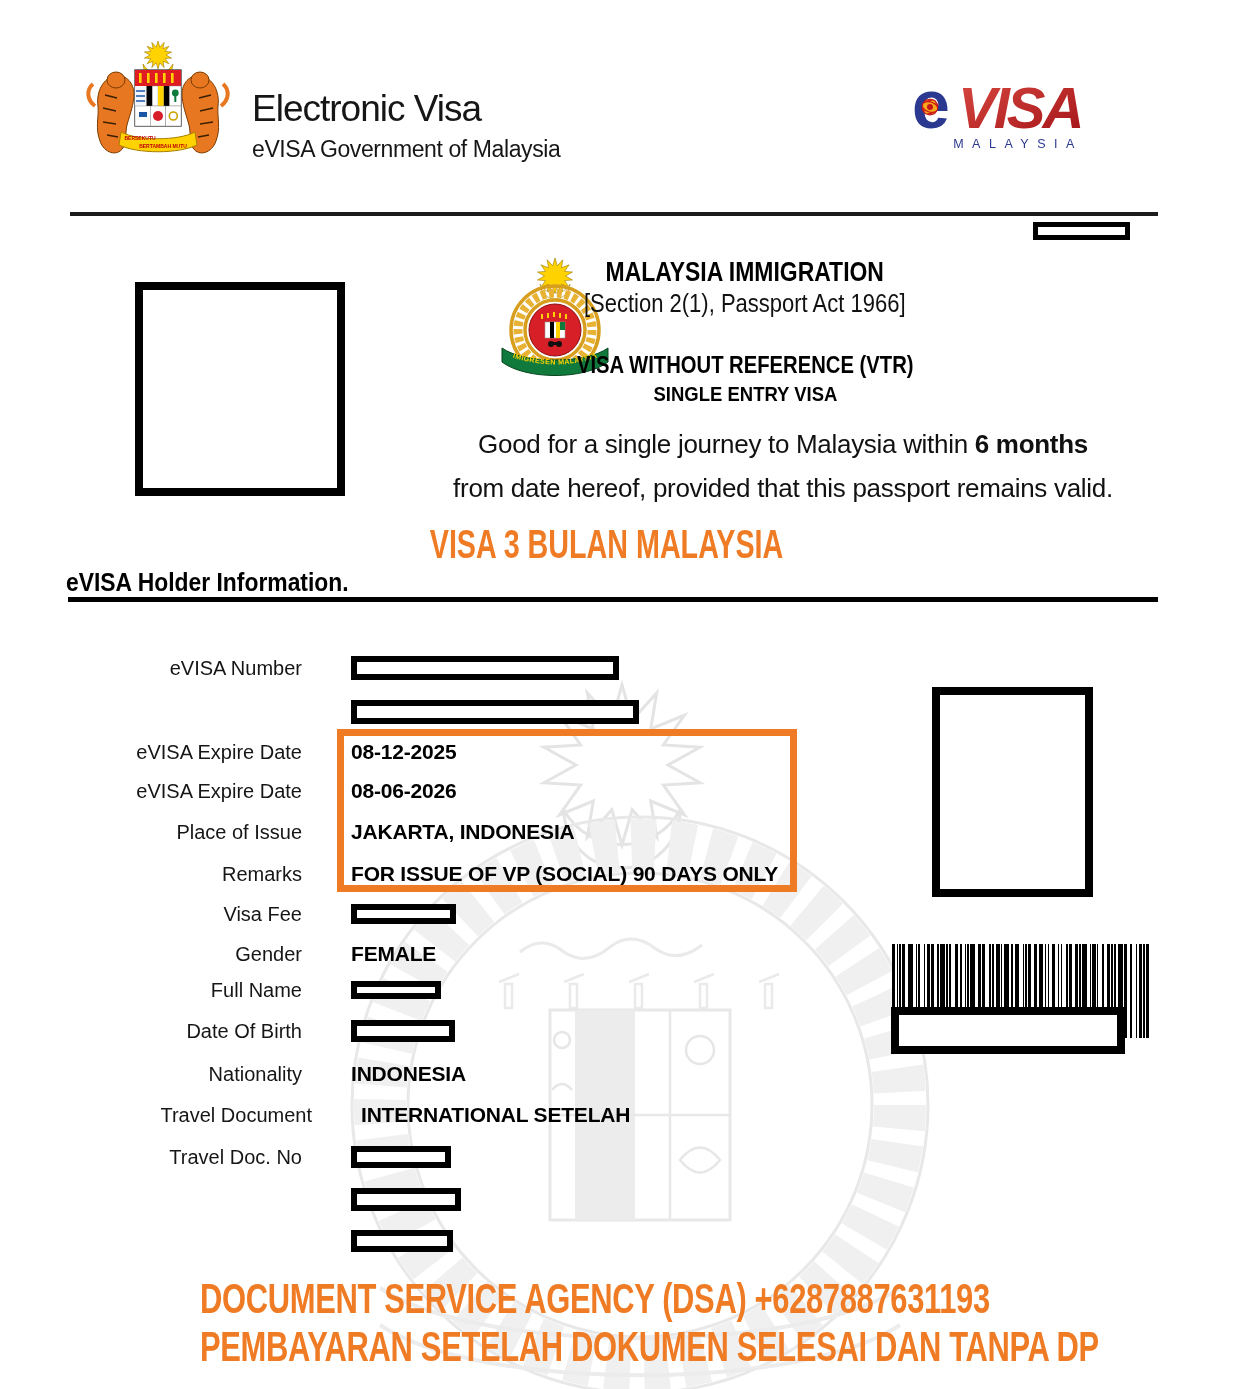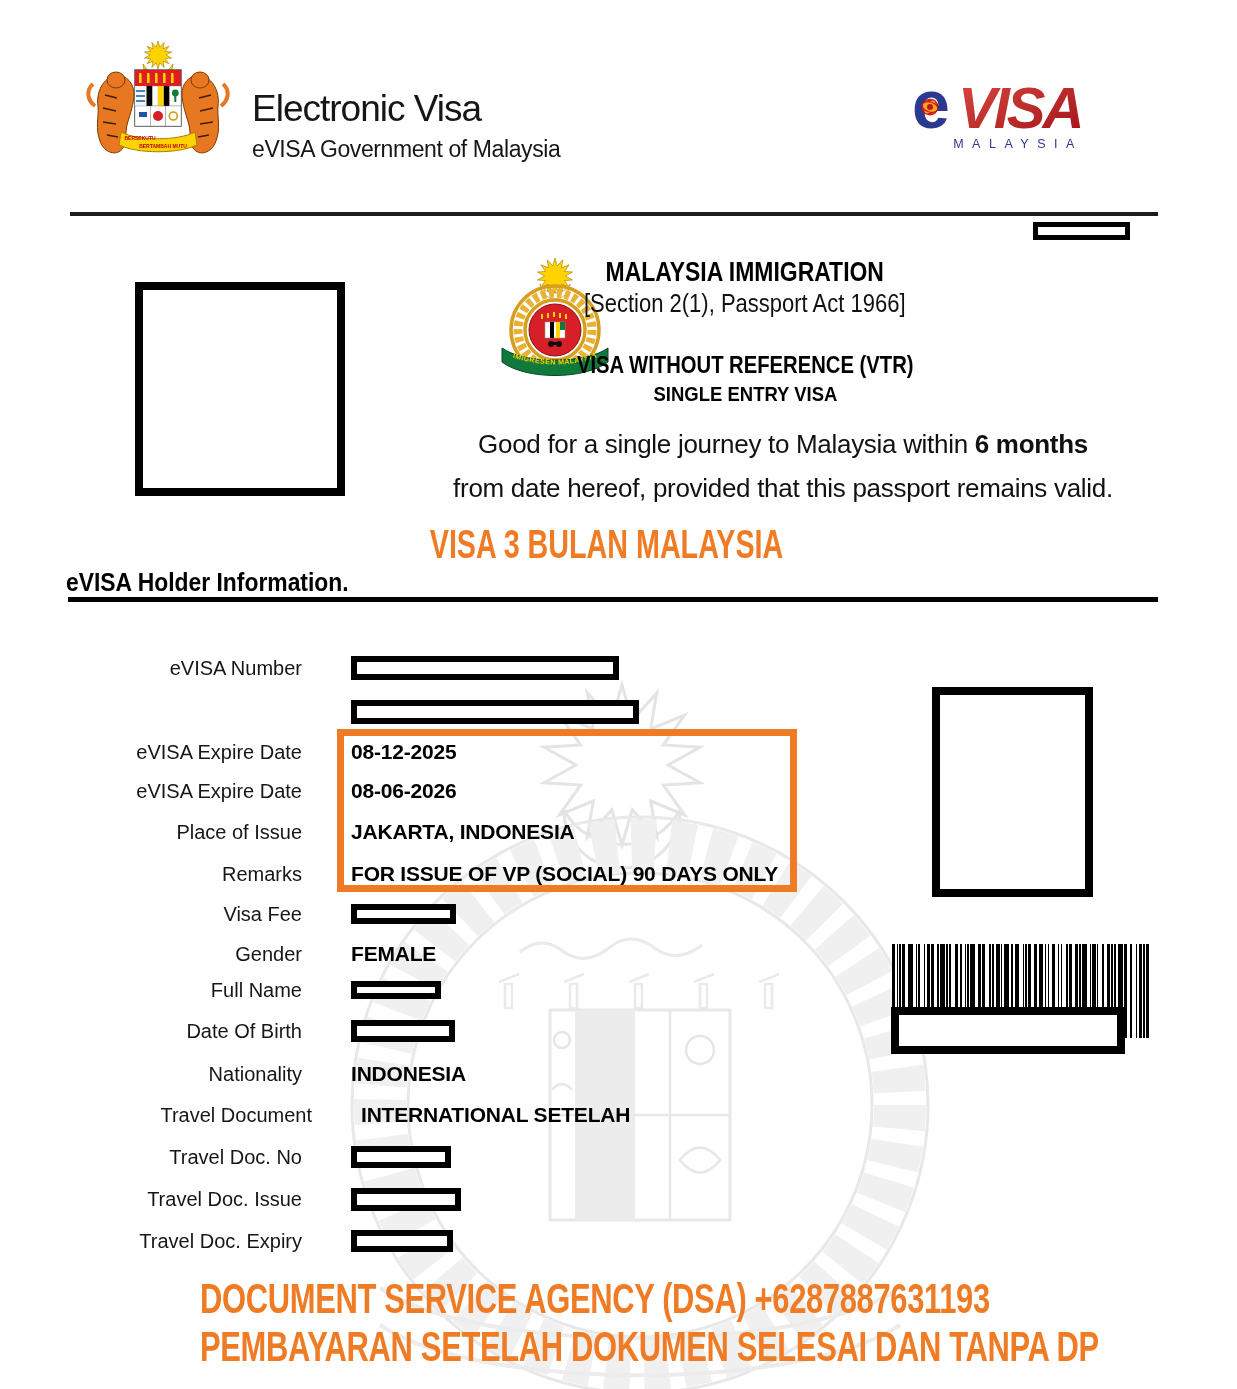--- a/index.html
+++ b/index.html
@@ -267,25 +267,23 @@
     </div>
     <div class="frow" style="top: 1101px; margin-left: 10px;">
       <div class="flabel">Travel Document</div>
       <div class="fvalue">INTERNATIONAL SETELAH</div>
     </div>
     <div class="frow" style="top: 1143px;">
       <div class="flabel">Travel Doc. No</div>
       <div class="redact" style="width: 100px; height: 22px; top: 3px;"></div>
     </div>
     <div class="frow" style="top: 1185px;">
-      <div class="flabel">Travel Doc. Issue</div>
       <div class="redact" style="width: 110px; height: 23px; top: 2.5px;"></div>
     </div>
     <div class="frow" style="top: 1227px;">
-      <div class="flabel">Travel Doc. Expiry</div>
       <div class="redact" style="width: 102px; height: 22px; top: 3px;"></div>
     </div>
   </div>
 
 <div class="abs photo" style="left:932px;top:687px;width:161px;height:210px;"></div>
 
 <div class="abs barcode-host">
     <div class="bcbar" style="left: 0px; width: 3.2px;"></div>
     <div class="bcbar" style="left: 4.5px; width: 1.6px;"></div>
     <div class="bcbar" style="left: 7.4px; width: 1.6px;"></div>

